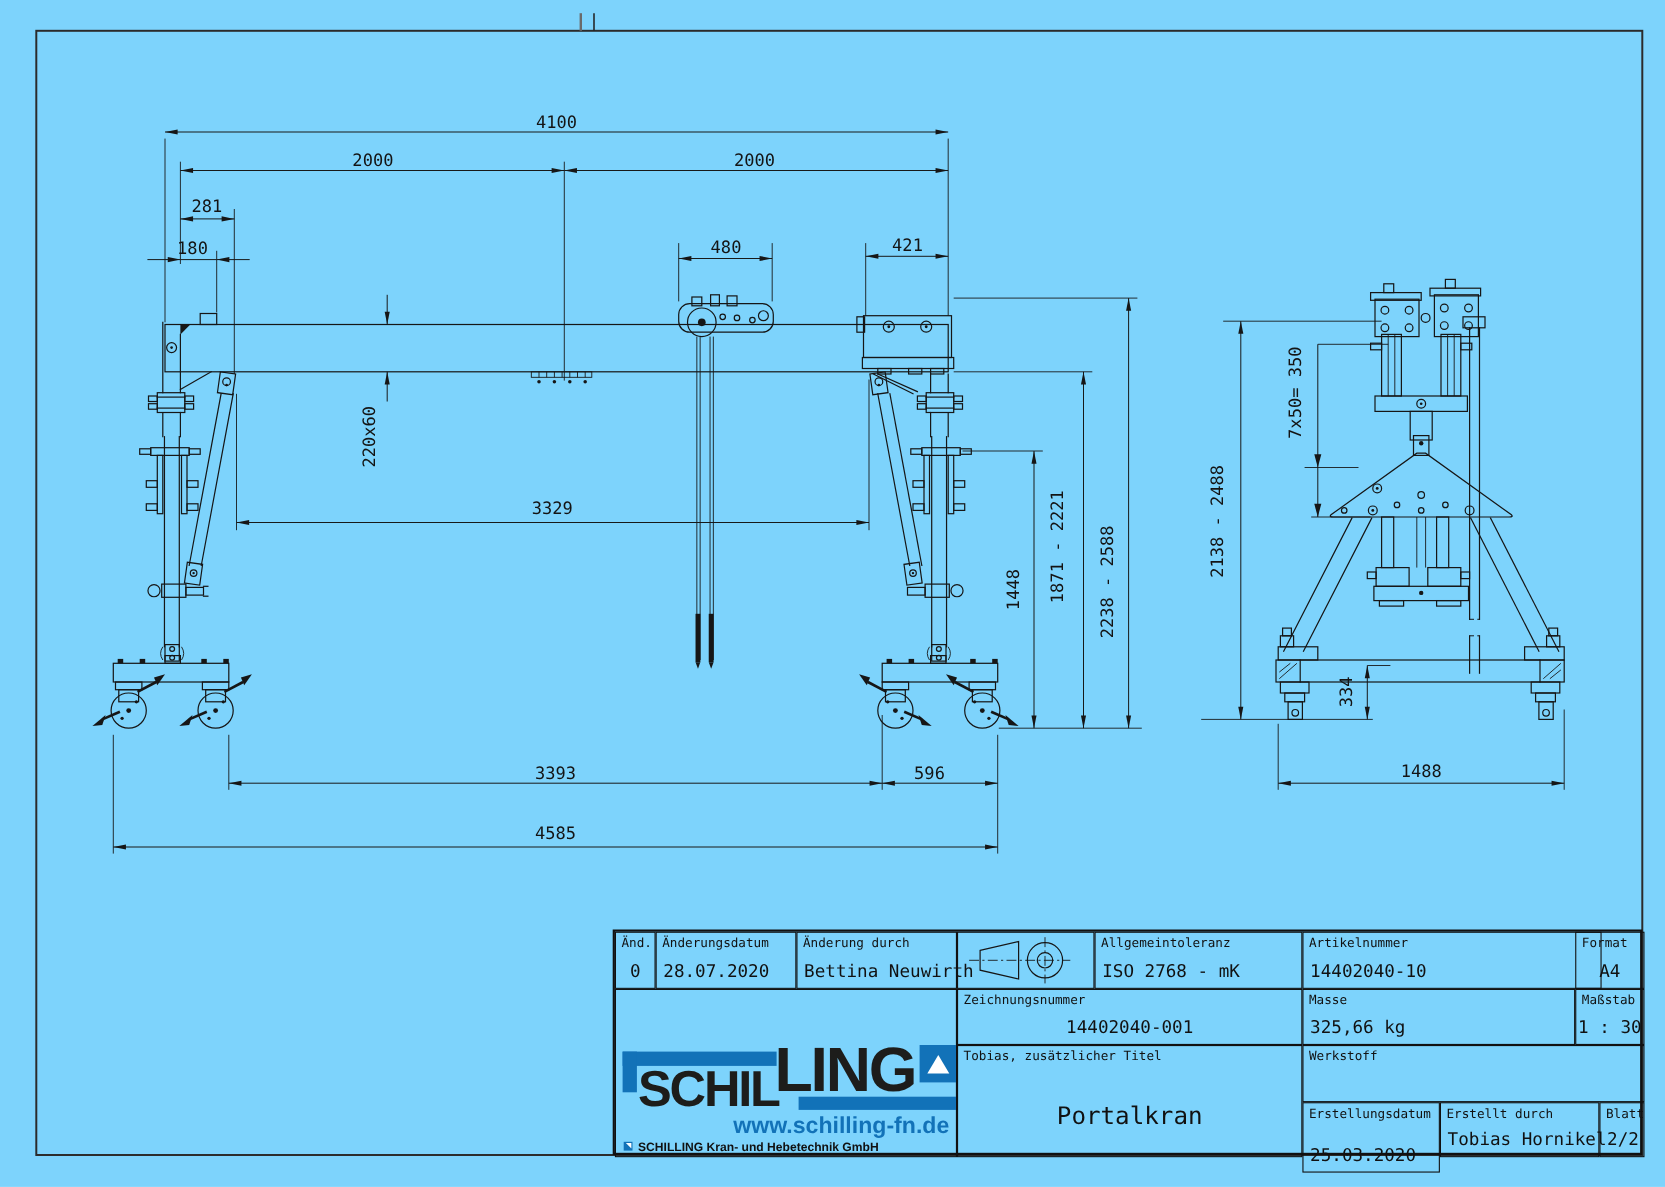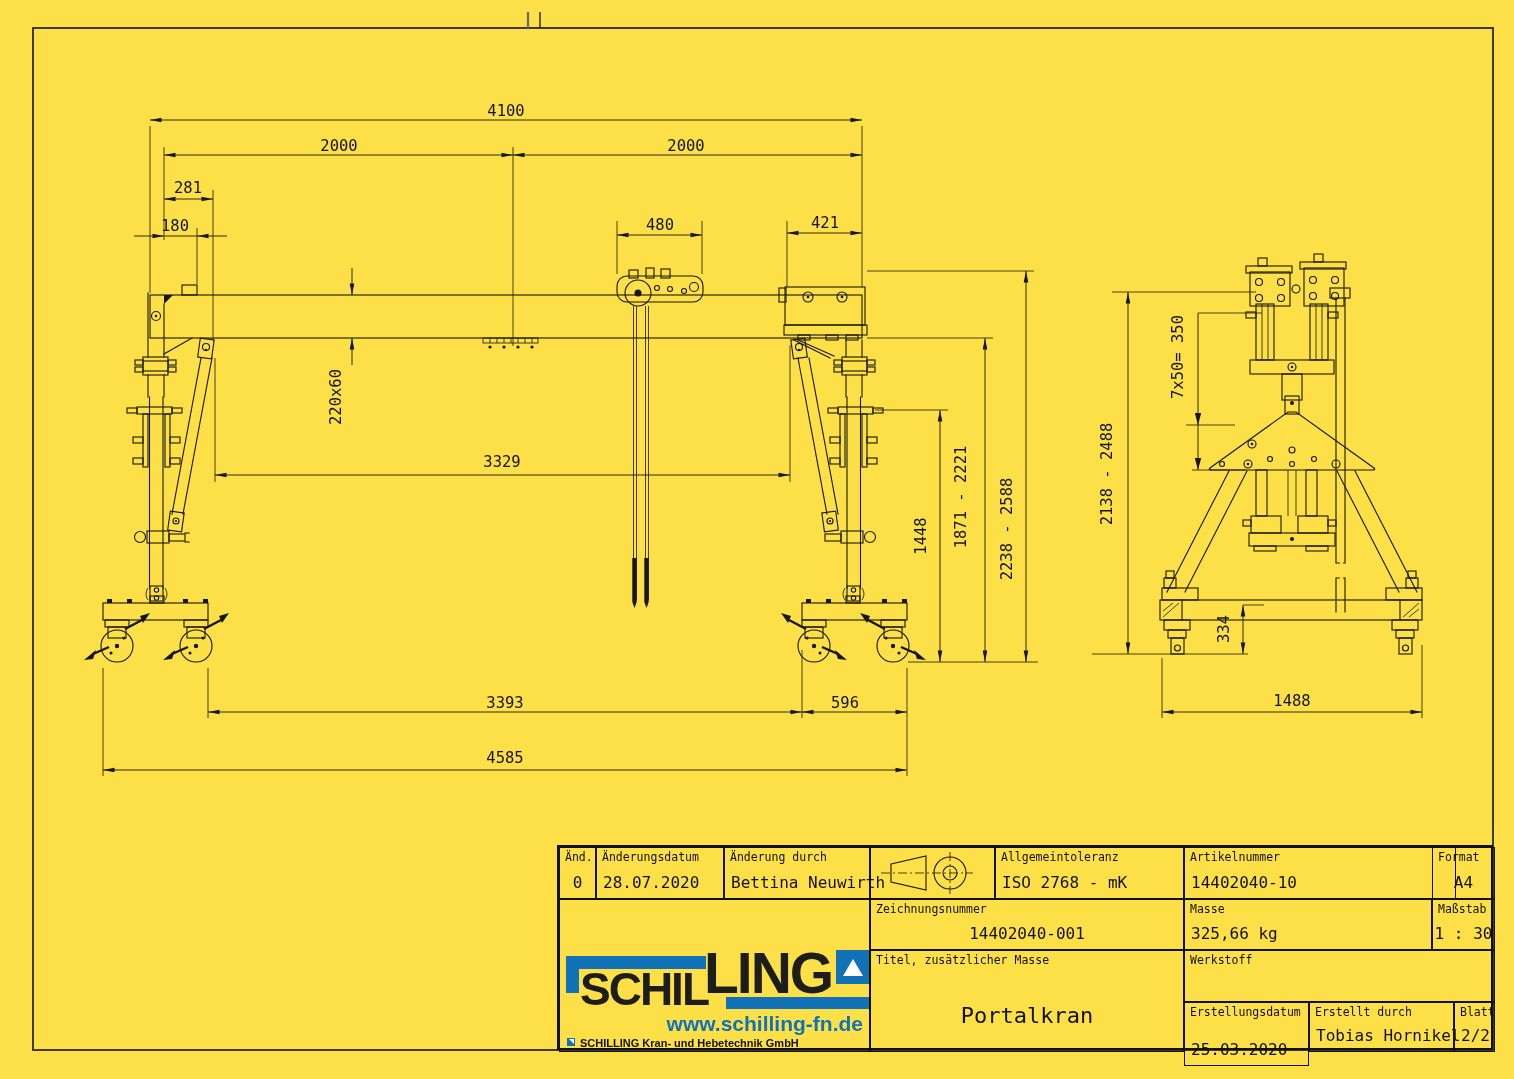--- a/index.html
+++ b/index.html
@@ -1,16 +1,16 @@
 <!DOCTYPE html>
 <html><head>
 <meta charset="utf-8">
 <style>
   html,body{margin:0;padding:0;background:#fff;}
-  #canvas{position:relative;width:1514px;height:1079px;background:#fde047;overflow:hidden;
+  #canvas{position:relative;width:1514px;height:1079px;background:#7dd3fc;overflow:hidden;
           font-family:"DejaVu Sans Mono",monospace;}
   svg text{font-family:"DejaVu Sans Mono",monospace;}
   .dim-t{font-size:15.5px;fill:#141414;}
   .s{stroke:#161616;fill:none;stroke-width:1.1;stroke-linecap:square;}
   .sf{fill:#161616;stroke:none;}
   .d{stroke:#161616;fill:none;stroke-width:0.9;}
   .thin{stroke:#161616;fill:none;stroke-width:0.8;}
   
   #tb{position:absolute;left:557px;top:845px;width:936px;height:205px;box-sizing:border-box;
       border:2px solid #111;}
@@ -508,21 +508,21 @@
   <div class="cell" style="left:625px;top:52px;width:248px;height:51px;">
     <div class="lbl">Masse</div>
     <div class="val">325,66 kg</div>
   </div>
   <div class="cell" style="left:873px;top:52px;width:63px;height:51px;">
     <div class="lbl">Maßstab</div>
     <div class="val center">1 : 30</div>
   </div>
 
   <div class="cell" style="left:311px;top:103px;width:314px;height:102px;">
-    <div class="lbl">Titel, zusätzlicher Masse</div>
+    <div class="lbl">Tobias, zusätzlicher Titel</div>
     <div class="big-title">Portalkran</div>
   </div>
   <div class="cell" style="left:625px;top:103px;width:311px;height:52px;">
     <div class="lbl">Werkstoff</div>
   </div>
   <div class="cell" style="left:625px;top:155px;width:125px;height:64px;">
     <div class="lbl">Erstellungsdatum</div>
     <div class="val">25.03.2020</div>
   </div>
   <div class="cell" style="left:750px;top:155px;width:145px;height:50px;">

